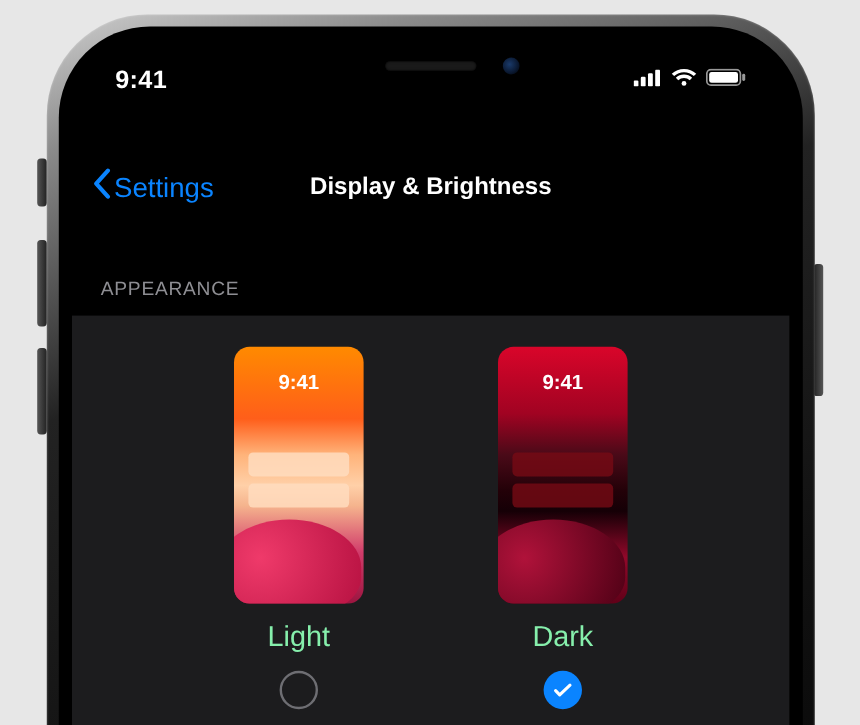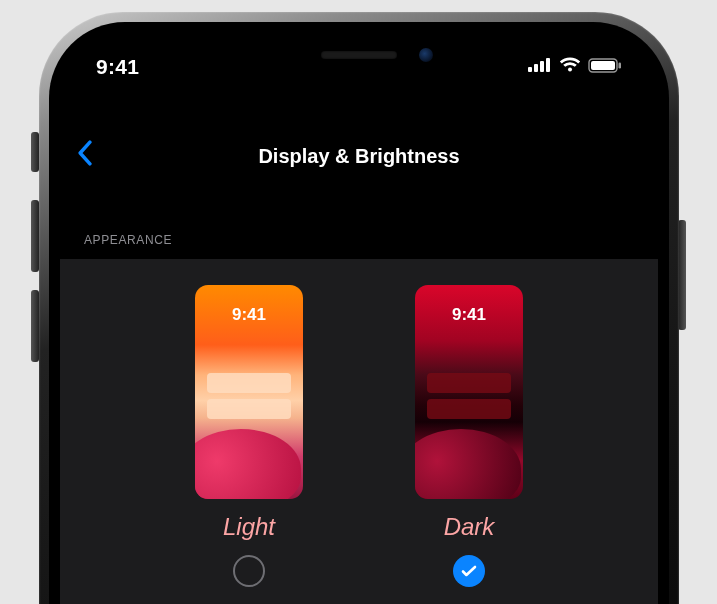--- a/index.html
+++ b/index.html
@@ -89,36 +89,36 @@
     position: absolute; left: 0; right: 0; text-align: center;
     color: #fff; font-size: 20px; font-weight: 600;
     pointer-events: none;
   }
 
   
   .section {
     position: absolute; top: 190px; left: 0; right: 0;
   }
   .section-label {
-    color: #8e8e93; font-size: 12px; letter-spacing: 0.6px;
+    color: #8e8e93; font-size: 16px; letter-spacing: 0.6px;
     padding: 10px 24px 12px 24px; text-transform: uppercase;
   }
   .panel {
     background: #1c1c1e;
     margin: 0 0;
     padding: 26px 0 20px 0;
   }
   .options {
     display: flex; justify-content: center; gap: 112px;
   }
   .option {
     display: flex; flex-direction: column; align-items: center;
     gap: 14px;
   }
-  .option-label { color: #fca5a5; font-size: 24px; font-weight: 400; font-style: italic; }
+  .option-label { color: #86efac; font-size: 24px; font-weight: 400; }
 
   
   .thumb {
     width: 108px; height: 214px; border-radius: 13px; overflow: hidden;
     position: relative;
   }
   .thumb-light { background: linear-gradient(180deg, #ff8a00 0%, #ff5e1a 28%, #ffb37a 42%, #ffd0a8 54%, #f5b38d 62%, #d13c6b 80%, #9c1540 100%); }
   .thumb-dark  { background: linear-gradient(180deg, #d9052a 0%, #a10322 26%, #4a0a18 42%, #230108 56%, #150006 64%, #92082a 82%, #600018 100%); }
   .thumb .t-time { position: absolute; top: 20px; left: 0; right: 0; text-align: center; color: #fff; font-size: 17px; font-weight: 600; }
   .thumb .card {
@@ -193,20 +193,21 @@
         </div>
       </div>
 
       <div class="nav-header">
         <div class="back">
           <span>
             <svg width="17" height="26" viewBox="0 0 14 24">
                 <path d="M12 2L3 12l9 10" fill="none" stroke="#0a84ff" stroke-width="3.2" stroke-linecap="round" stroke-linejoin="round"></path>
               </svg>
           </span>
+          <span>Settings</span>
         </div>
         <div class="title">Display &amp; Brightness</div>
       </div>
 
       <div class="section">
         <div class="section-label">APPEARANCE</div>
         <div class="panel">
           <div class="options">
 
             <div class="option">

